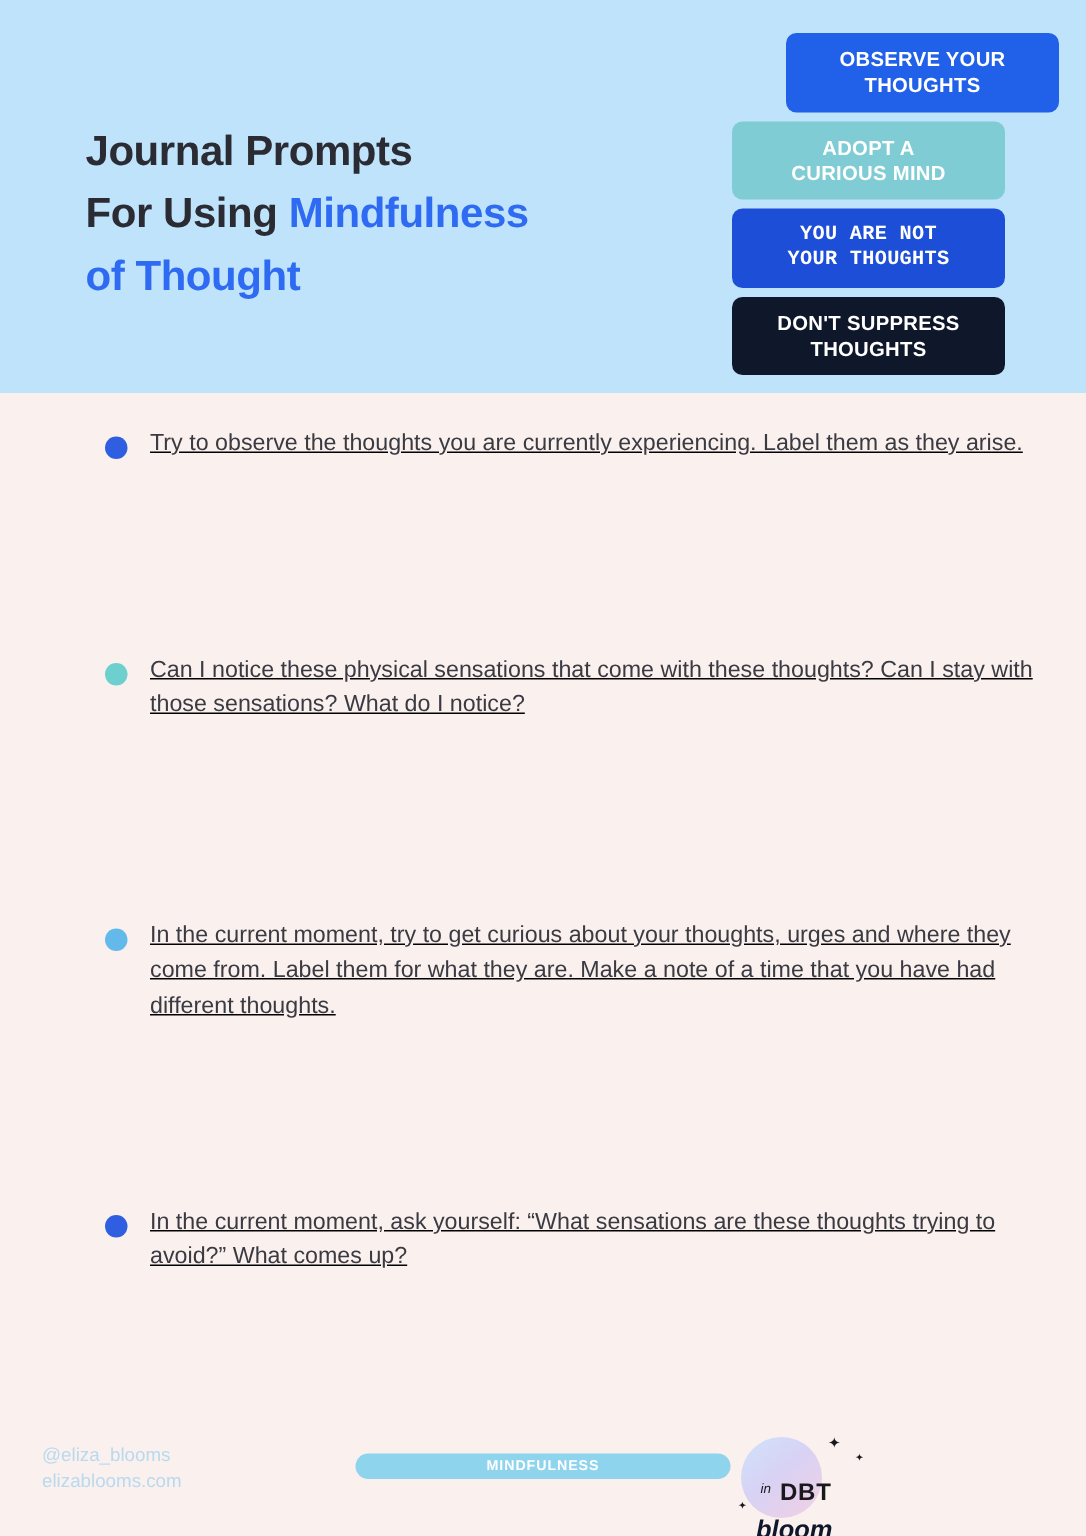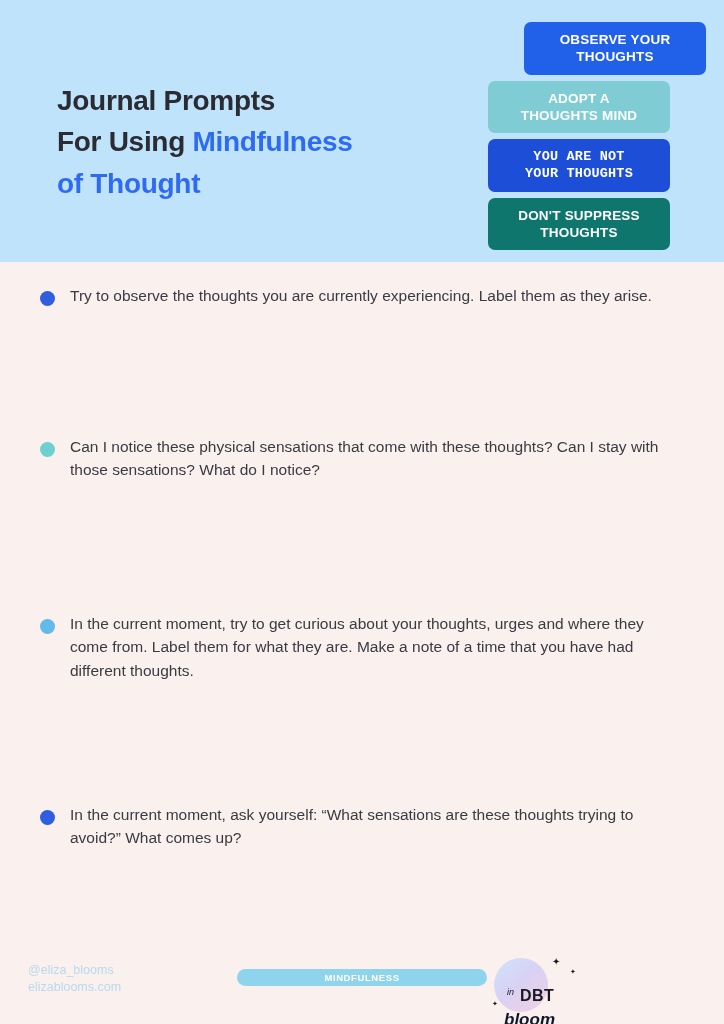--- a/index.html
+++ b/index.html
@@ -28,25 +28,25 @@
   .tag {
     width:182px; border-radius:7px; color:#ffffff;
     font-size:13.5px; font-weight:bold; text-align:center;
     line-height:1.28; letter-spacing:0.2px;
     padding:9px 6px; margin-bottom:6px;
   }
   .tag span { display:block; }
   .tag-0 { background:#2160e8;margin-left:36px; }
   .tag-1 { background:#7fccd4; }
   .tag-2 { background:#1d4ed8;font-family:Liberation Mono, monospace; }
-  .tag-3 { background:#0f766e; }
+  .tag-3 { background:#0f172a; }
 
   
   .prompts { position:absolute; left:0; top:262px; width:724px; }
-  .prompt { position:absolute; left:40px; width:625px; }
+  .prompt { position:absolute; left:70px; width:625px;text-decoration:underline; }
   .bullet {
     position:absolute; left:0; top:7px;
     width:15px; height:15px; border-radius:50%;
   }
   .prompt-text {
     margin-left:30px;
     font-size:15.5px; line-height:1.5; color:#3a3a42;
   }
 
   
@@ -96,21 +96,21 @@
       <span class="title-line hl">of Thought</span>
     </div>
 
     <div class="tags">
       <div class="tag tag-0">
         <span>OBSERVE YOUR</span>
         <span>THOUGHTS</span>
       </div>
       <div class="tag tag-1">
         <span>ADOPT A</span>
-        <span>THOUGHTS MIND</span>
+        <span>CURIOUS MIND</span>
       </div>
       <div class="tag tag-2">
         <span>YOU ARE NOT</span>
         <span>YOUR THOUGHTS</span>
       </div>
       <div class="tag tag-3">
         <span>DON'T SUPPRESS</span>
         <span>THOUGHTS</span>
       </div>
     </div>

